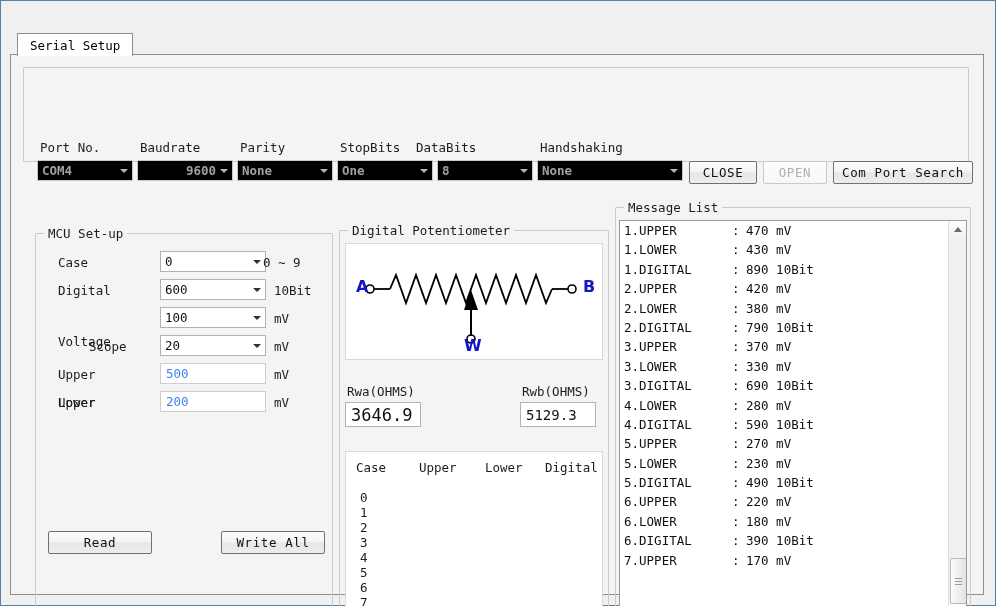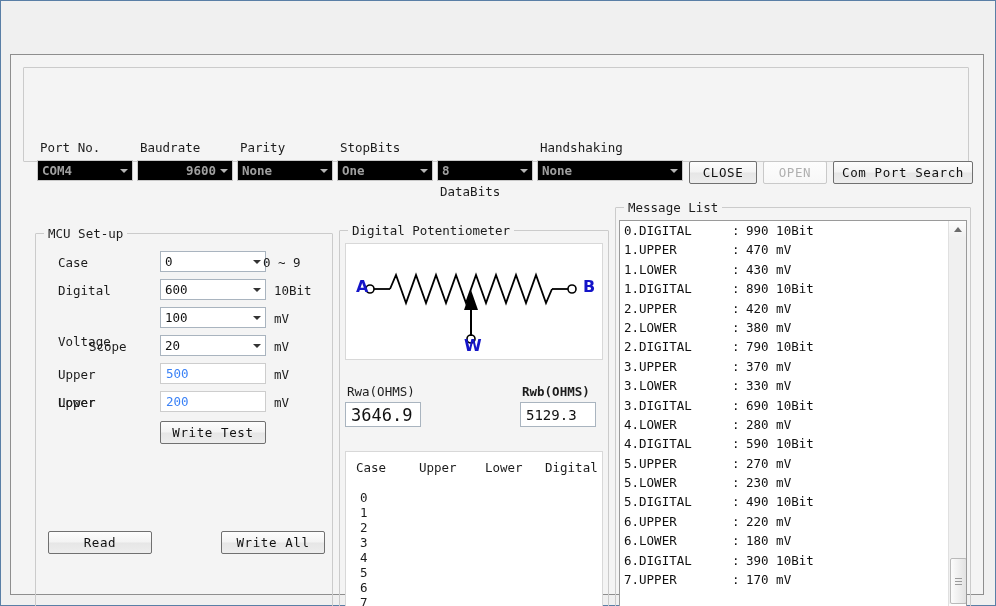--- a/index.html
+++ b/index.html
@@ -236,32 +236,37 @@
   .sb-grip { width: 7px; }
   .sb-grip div { height: 1px; background: #9a9a9a; margin: 2px 0; }
 </style>
 </head>
 <body>
 
 <div id="app">
 
 
   <div class="tabarea">
+    <div class="tabstrip">
+      <div class="tab">
+        <span>Serial Setup</span>
+      </div>
+    </div>
 
     <div class="tabpage">
 
       <div class="gbox" style="left:12px; top:12px; width:946px; height:95px;">
         <div class="gborder" style="top:0;"></div>
       </div>
 
       <div class="lbl" style="left:29px;  top:85px;">Port No.</div>
       <div class="lbl" style="left:129px; top:85px;">Baudrate</div>
       <div class="lbl" style="left:229px; top:85px;">Parity</div>
       <div class="lbl" style="left:329px; top:85px;">StopBits</div>
-      <div class="lbl" style="left:429px; top:85px;margin-top:44px;">DataBits</div>
+      <div class="lbl" style="left:405px; top:85px;">DataBits</div>
       <div class="lbl" style="left:529px; top:85px;">Handshaking</div>
 
       <div class="combo disabled" style="left:26px; top:105px; width:96px;">
         <span class="cval">COM4</span>
         <span class="carrow">
             <i></i>
           </span>
       </div>
       <div class="combo disabled" style="left:126px; top:105px; width:96px;text-align:right;">
         <span class="cval">9600</span>
@@ -349,23 +354,20 @@
         <span>200</span>
       </div>
 
       <div class="lbl" style="left:252px; top:200px;">0 ~ 9</div>
       <div class="lbl" style="left:263px; top:228px;">10Bit</div>
       <div class="lbl" style="left:263px; top:256px;">mV</div>
       <div class="lbl" style="left:263px; top:284px;">mV</div>
       <div class="lbl" style="left:263px; top:312px;">mV</div>
       <div class="lbl" style="left:263px; top:340px;">mV</div>
 
-      <div class="btn" style="left:149px; top:366px; width:106px; height:23px;">
-        <span>Write Test</span>
-      </div>
 
       <div class="btn" style="left:37px; top:476px; width:104px; height:23px;">
         <span>Read</span>
       </div>
       <div class="btn" style="left:210px; top:476px; width:104px; height:23px;">
         <span>Write All</span>
       </div>
 
       <div class="gbox" style="left:328px; top:168px; width:270px; height:407px;">
         <div class="gborder"></div>
@@ -391,21 +393,21 @@
         </svg>
         <div class="potlabel" style="left:10px;  top:33px;">A</div>
         <div class="potlabel" style="left:237px; top:33px;">B</div>
         <div class="potlabel" style="left:118px; top:92px;">W</div>
       </div>
 
       <div class="lbl" style="left:336px; top:329px;">Rwa(OHMS)</div>
       <div class="tbox" style="left:334px; top:347px; width:76px; height:25px; font-size:17px;">
         <span>3646.9</span>
       </div>
-      <div class="lbl" style="left:511px; top:329px;font-weight:bold;">Rwb(OHMS)</div>
+      <div class="lbl" style="left:511px; top:329px;">Rwb(OHMS)</div>
       <div class="tbox" style="left:509px; top:347px; width:76px; height:25px; font-size:14px;">
         <span>5129.3</span>
       </div>
 
       <div class="tablebox" style="left:334px; top:396px; width:258px; height:172px;">
         <div class="thead">
           <div class="th" style="left:10px;">Case</div>
           <div class="th" style="left:73px;">Upper</div>
           <div class="th" style="left:139px;">Lower</div>
           <div class="th" style="left:199px;">Digital</div>
@@ -424,21 +426,20 @@
       </div>
 
       <div class="gbox" style="left:604px; top:145px; width:356px; height:430px;">
         <div class="gborder"></div>
         <div class="glabel">Message List</div>
       </div>
 
       <div class="msgbox" style="left:608px; top:165px; width:348px; height:402px;">
         <div class="msgscrollport">
           <div id="msg-lines">
-              <div class="msgline"><span class="mk">0.DIGITAL</span><span class="mc">:</span><span>990 10Bit</span></div>
               <div class="msgline"><span class="mk">1.UPPER</span><span class="mc">:</span><span>470 mV</span></div>
               <div class="msgline"><span class="mk">1.LOWER</span><span class="mc">:</span><span>430 mV</span></div>
               <div class="msgline"><span class="mk">1.DIGITAL</span><span class="mc">:</span><span>890 10Bit</span></div>
               <div class="msgline"><span class="mk">2.UPPER</span><span class="mc">:</span><span>420 mV</span></div>
               <div class="msgline"><span class="mk">2.LOWER</span><span class="mc">:</span><span>380 mV</span></div>
               <div class="msgline"><span class="mk">2.DIGITAL</span><span class="mc">:</span><span>790 10Bit</span></div>
               <div class="msgline"><span class="mk">3.UPPER</span><span class="mc">:</span><span>370 mV</span></div>
               <div class="msgline"><span class="mk">3.LOWER</span><span class="mc">:</span><span>330 mV</span></div>
               <div class="msgline"><span class="mk">3.DIGITAL</span><span class="mc">:</span><span>690 10Bit</span></div>
               <div class="msgline"><span class="mk">4.LOWER</span><span class="mc">:</span><span>280 mV</span></div>

